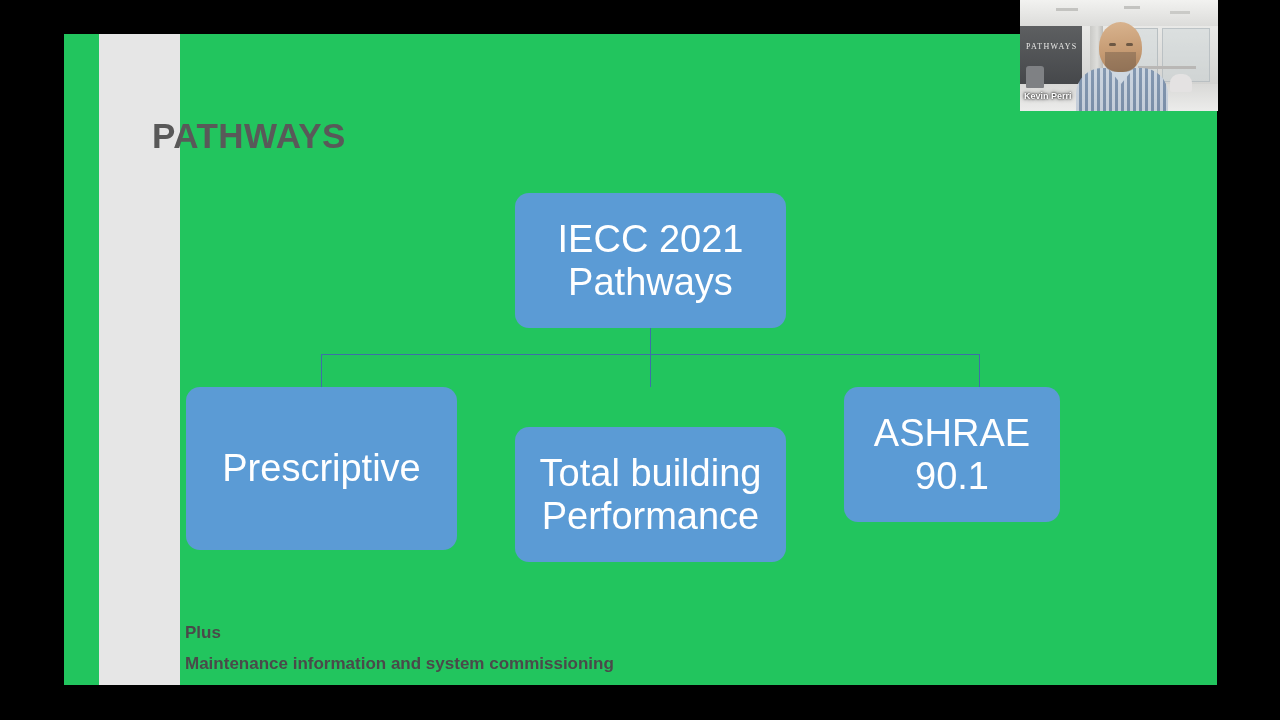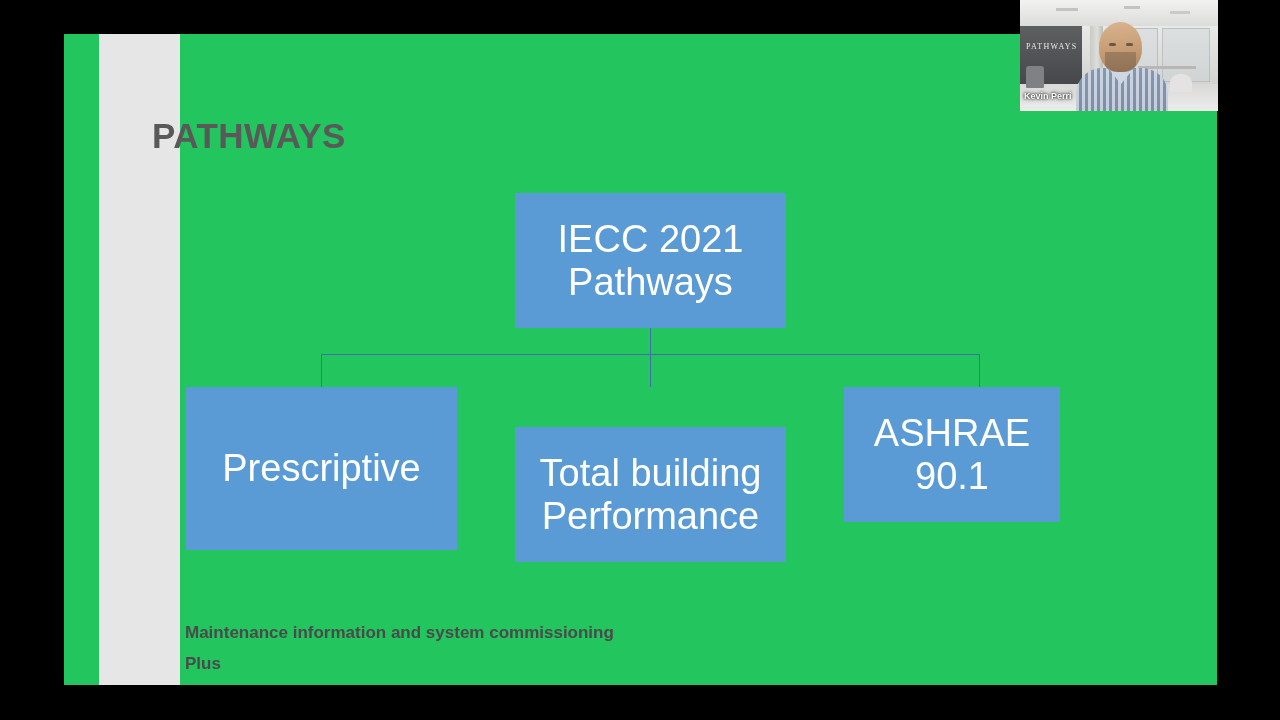--- a/index.html
+++ b/index.html
@@ -72,20 +72,21 @@
     color: #ffffff;
     display: flex;
     align-items: center;
     justify-content: center;
     text-align: center;
     font-size: 38px;
     font-weight: normal;
     line-height: 1.12;
     box-sizing: border-box;
     padding: 20px 6px;
+    border-radius: 14px;
   }
 
   .node-label {
     display: block;
     white-space: pre-line;
   }
 
   
   #node-root {
     left: 451px;
@@ -312,22 +313,22 @@
 Performance</span>
       </div>
 
       <div class="node" id="node-ashrae">
         <span class="node-label">ASHRAE 90.1</span>
       </div>
 
     </div>
 
     <div id="footer-block">
+      <div>Plus</div>
       <div>Maintenance information and system commissioning</div>
-      <div>Plus</div>
     </div>
 
   </div>
 
   <div id="video-tile">
     <div class="vt-layer" id="vt-ceiling"></div>
     <div class="vt-layer" id="vt-ceiling-slot-a"></div>
     <div class="vt-layer" id="vt-ceiling-slot-b"></div>
     <div class="vt-layer" id="vt-ceiling-slot-c"></div>
     <div class="vt-layer" id="vt-backwall"></div>

